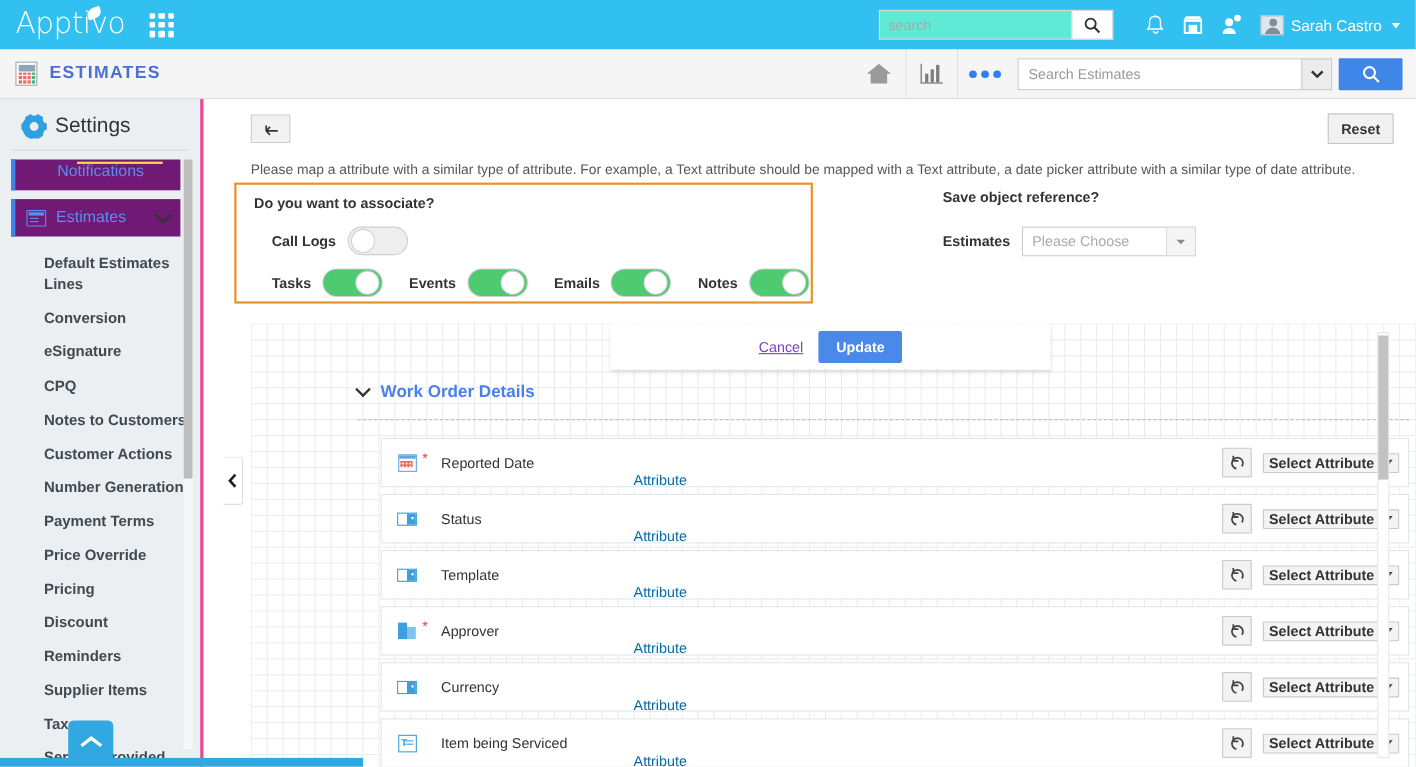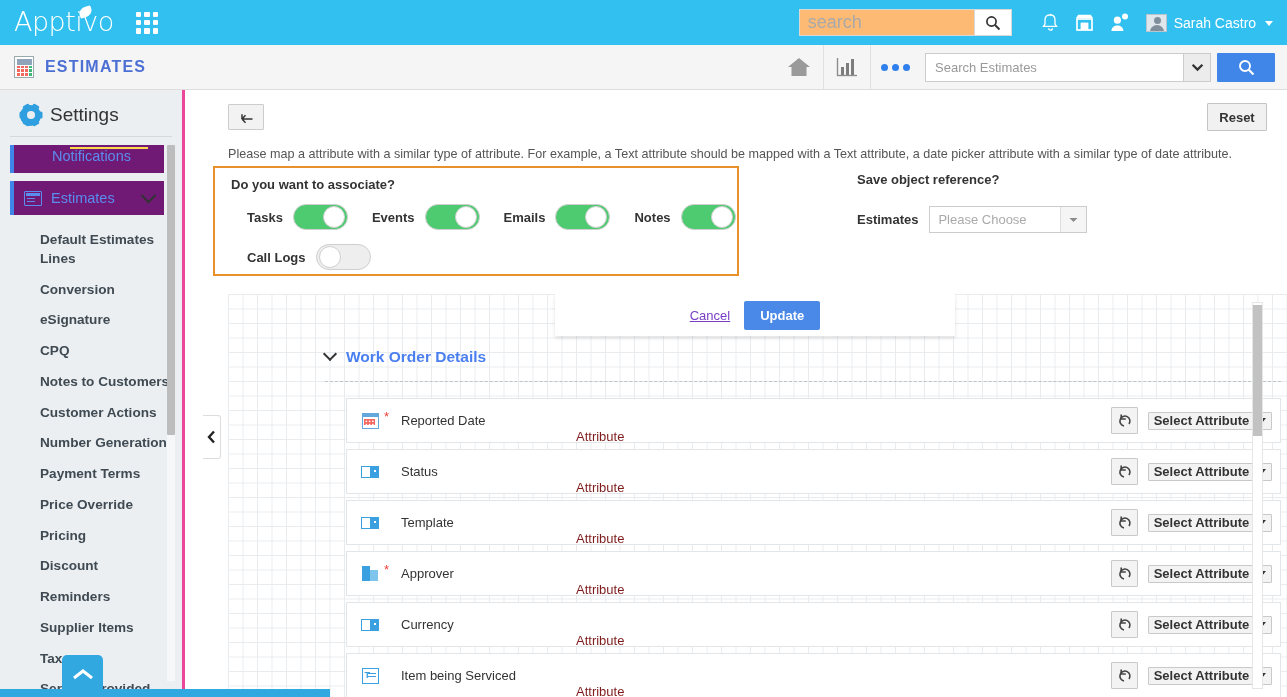--- a/index.html
+++ b/index.html
@@ -28,22 +28,22 @@
     width: 22px; height: 22px; margin-left: 22px;
     display: grid; grid-template-columns: repeat(3,1fr); grid-template-rows: repeat(3,1fr);
     gap: 3px; cursor: pointer;
   }
   .grid-apps i { background: #fff; display: block; border-radius: 1px; }
 
   .top-right { margin-left: auto; display: flex; align-items: center; gap: 0; padding-right: 14px; }
   .searchbox { display: flex; height: 27px; margin-right: 22px; }
   .searchbox input {
     width: 175px; border: 1px solid #d8d8d8; border-right: none;
-    padding: 0 8px; font-size: 18px; color: #555; outline: none;
-    font-family: "Liberation Sans", sans-serif; background: #fdba74;
+    padding: 0 8px; font-size: 13px; color: #555; outline: none;
+    font-family: "Liberation Sans", sans-serif; background: #5eead4;
   }
   .searchbox input::placeholder { color: #a9a9a9; }
   .searchbox .sbtn {
     width: 38px; background: #fff; border: 1px solid #d8d8d8;
     display: flex; align-items: center; justify-content: center; cursor: pointer;
   }
   .ticon { width: 34px; height: 30px; display: flex; align-items: center; justify-content: center; cursor: pointer; }
   .avatar {
     width: 21px; height: 18px; background: #dfe6ec; border: 1px solid #b9c4cc;
     margin-left: 10px; margin-right: 7px; position: relative; overflow: hidden;
@@ -254,21 +254,21 @@
   }
 
   .rows { position: absolute; left: 118px; top: 104px; width: 935px; }
   .maprow {
     height: 45px; background: #fff; border: 1px solid #e2e6e9; margin-bottom: 6px;
     display: flex; align-items: center; padding: 0 8px 0 13px;
   }
   .maprow .ricon { width: 20px; display: flex; justify-content: center; flex: none; }
   .maprow .star { color: #e8413a; font-size: 13px; width: 13px; flex: none; text-align: center; position: relative; top: -4px; }
   .maprow .fname { font-size: 13px; color: #333; margin-left: 8px; width: 175px; }
-  .maprow .attr { font-size: 13px; color: #7f1d1d; width: 300px; margin-top: 32px; }
+  .maprow .attr { font-size: 13px; color: #0369a1; width: 300px; margin-top: 32px; }
   .maprow .spacer { flex: 1; }
   .undo-btn {
     width: 27px; height: 27px; border: 1px solid #c9c9c9; background: #f3f3f3;
     display: flex; align-items: center; justify-content: center; cursor: pointer; border-radius: 1px;
   }
   .sel-attr {
     width: 124px; height: 18px; border: 1px solid #c9c9c9; background: #f3f3f3; margin-left: 10px;
     display: flex; align-items: center; justify-content: center; gap: 9px; cursor: pointer;
     font-size: 13px; font-weight: bold; color: #333; border-radius: 1px;
   }
@@ -502,20 +502,28 @@
         <path d="M5 9 V4.2" stroke="#333" stroke-width="1.5" fill="none"></path>
       </svg>
     </div>
     <button class="reset-btn">Reset</button>
   </div>
   <div class="hint">Please map a attribute with a similar type of attribute. For example, a Text attribute should be mapped with a Text attribute, a date picker attribute with a similar type of date attribute.</div>
 </div>
 
 <div class="assoc-box">
   <div class="assoc-q">Do you want to associate?</div>
+  <div class="toggle-row" style="padding-top:14px">
+    <div class="tg-item">
+      <span class="tg-label">Call Logs</span>
+      <div class="switch off">
+          <span class="knob"></span>
+        </div>
+    </div>
+  </div>
   <div class="toggle-row">
     <div class="tg-item">
       <span class="tg-label">Tasks</span>
       <div class="switch">
           <span class="knob"></span>
         </div>
     </div>
     <div class="tg-item">
       <span class="tg-label">Events</span>
       <div class="switch">
@@ -524,28 +532,20 @@
     </div>
     <div class="tg-item">
       <span class="tg-label">Emails</span>
       <div class="switch">
           <span class="knob"></span>
         </div>
     </div>
     <div class="tg-item">
       <span class="tg-label">Notes</span>
       <div class="switch">
-          <span class="knob"></span>
-        </div>
-    </div>
-  </div>
-  <div class="toggle-row" style="padding-top:14px">
-    <div class="tg-item">
-      <span class="tg-label">Call Logs</span>
-      <div class="switch off">
           <span class="knob"></span>
         </div>
     </div>
   </div>
 </div>
 
 <div class="saveref">
   <div class="q">Save object reference?</div>
   <div class="row">
     <span class="lbl">Estimates</span>

